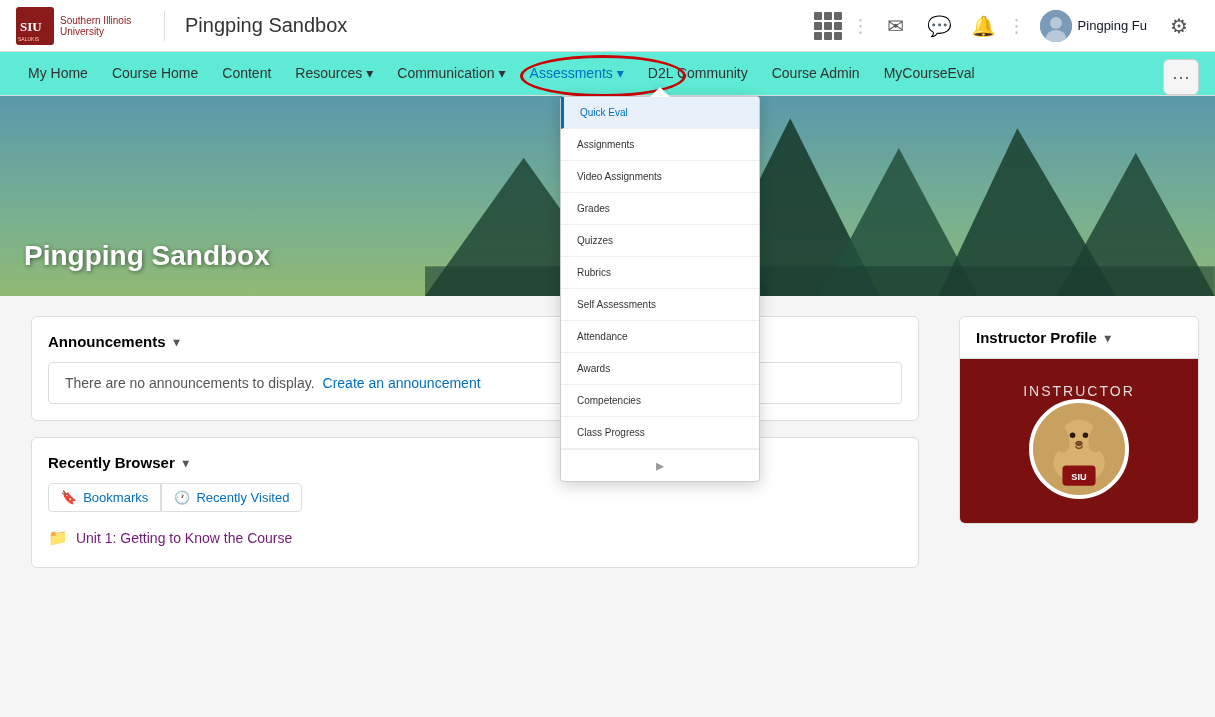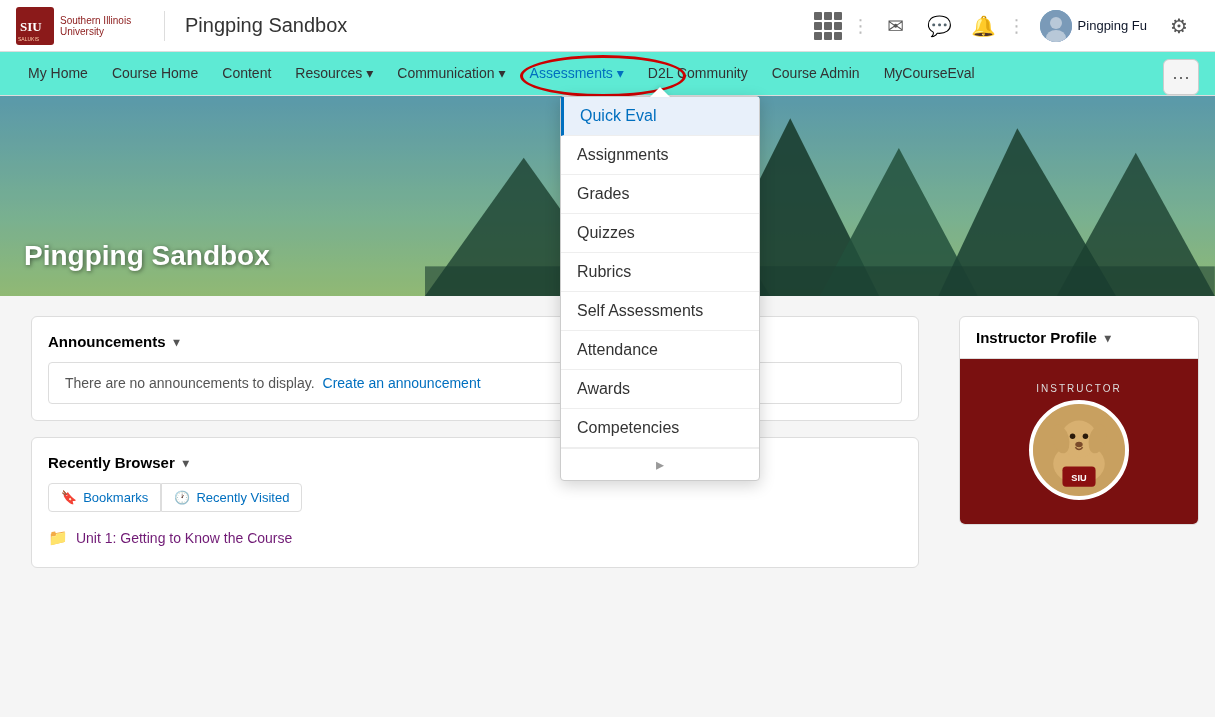--- a/index.html
+++ b/index.html
@@ -108,21 +108,21 @@
     .folder-item { display: flex; align-items: center; gap: 8px; color: #006fbf; font-size: 14px; cursor: pointer; padding: 4px 0; }
     .folder-icon { font-size: 16px; }
 
     
     .instructor-card { background: #fff; border: 1px solid #ddd; border-radius: 6px; overflow: hidden; }
     .instructor-header-bar {
       display: flex; align-items: center; gap: 8px; padding: 12px 16px;
       font-size: 15px; font-weight: 600; border-bottom: 1px solid #ddd;
     }
     .instructor-body { background: #7a1010; padding: 24px; text-align: center; }
-    .instructor-label { color: #ddd; font-size: 10px; letter-spacing: 2px; text-transform: uppercase; margin-bottom: 6px; }
+    .instructor-label { color: #ddd; font-size: 14px; letter-spacing: 2px; text-transform: uppercase; }
     .instructor-name { color: #fff; font-size: 24px; font-weight: 700; margin-bottom: 16px; }
     .instructor-avatar {
       width: 100px; height: 100px; border-radius: 50%; margin: 0 auto;
       background: linear-gradient(135deg, #c8a87a, #e8c89a);
       border: 4px solid #fff;
       display: flex; align-items: center; justify-content: center;
       overflow: hidden; position: relative;
     }
     .dog-svg { width: 100%; height: 100%; }
 
@@ -139,21 +139,21 @@
     }
     .dropdown-triangle {
       position: absolute; top: -10px; left: 50%; transform: translateX(-50%);
       width: 0; height: 0;
       border-left: 10px solid transparent;
       border-right: 10px solid transparent;
       border-bottom: 10px solid #fff;
       filter: drop-shadow(0 -2px 2px rgba(0,0,0,0.1));
     }
     .dropdown-item {
-      padding: 10px 16px; cursor: pointer; font-size: 16px; color: #333;
+      padding: 10px 16px; cursor: pointer; font-size: 10px; color: #333;
       border-bottom: 1px solid #eee; display: flex; align-items: center;
       justify-content: space-between;
     }
     .dropdown-item:last-child { border-bottom: none; }
     .dropdown-item.selected { background: #e8f0fa; color: #006fbf; border-left: 3px solid #006fbf; }
 
     
     .dropdown-scroll-hint {
       text-align: center; padding: 6px; color: #999; font-size: 16px;
       border-top: 1px solid #eee;
@@ -261,39 +261,45 @@
 
   <div class="dropdown-container">
     <div class="dropdown-triangle"></div>
     <div class="dropdown-item selected">
       <span>Quick Eval</span>
     </div>
     <div class="dropdown-item">
       <span>Assignments</span>
     </div>
     <div class="dropdown-item">
+      <span>Video Assignments</span>
+    </div>
+    <div class="dropdown-item">
       <span>Grades</span>
     </div>
     <div class="dropdown-item">
       <span>Quizzes</span>
     </div>
     <div class="dropdown-item">
       <span>Rubrics</span>
     </div>
     <div class="dropdown-item">
       <span>Self Assessments</span>
     </div>
     <div class="dropdown-item">
       <span>Attendance</span>
     </div>
     <div class="dropdown-item">
       <span>Awards</span>
     </div>
     <div class="dropdown-item">
       <span>Competencies</span>
+    </div>
+    <div class="dropdown-item">
+      <span>Class Progress</span>
     </div>
     <div class="dropdown-scroll-hint">▸</div>
   </div>
 </div>
 
 <div class="hero">
   <div class="hero-sky"></div>
   <div class="hero-overlay"></div>
 
   <svg style="position:absolute;bottom:0;right:0;width:65%;height:100%;" viewBox="0 0 800 200" preserveAspectRatio="xMaxYMax meet">

